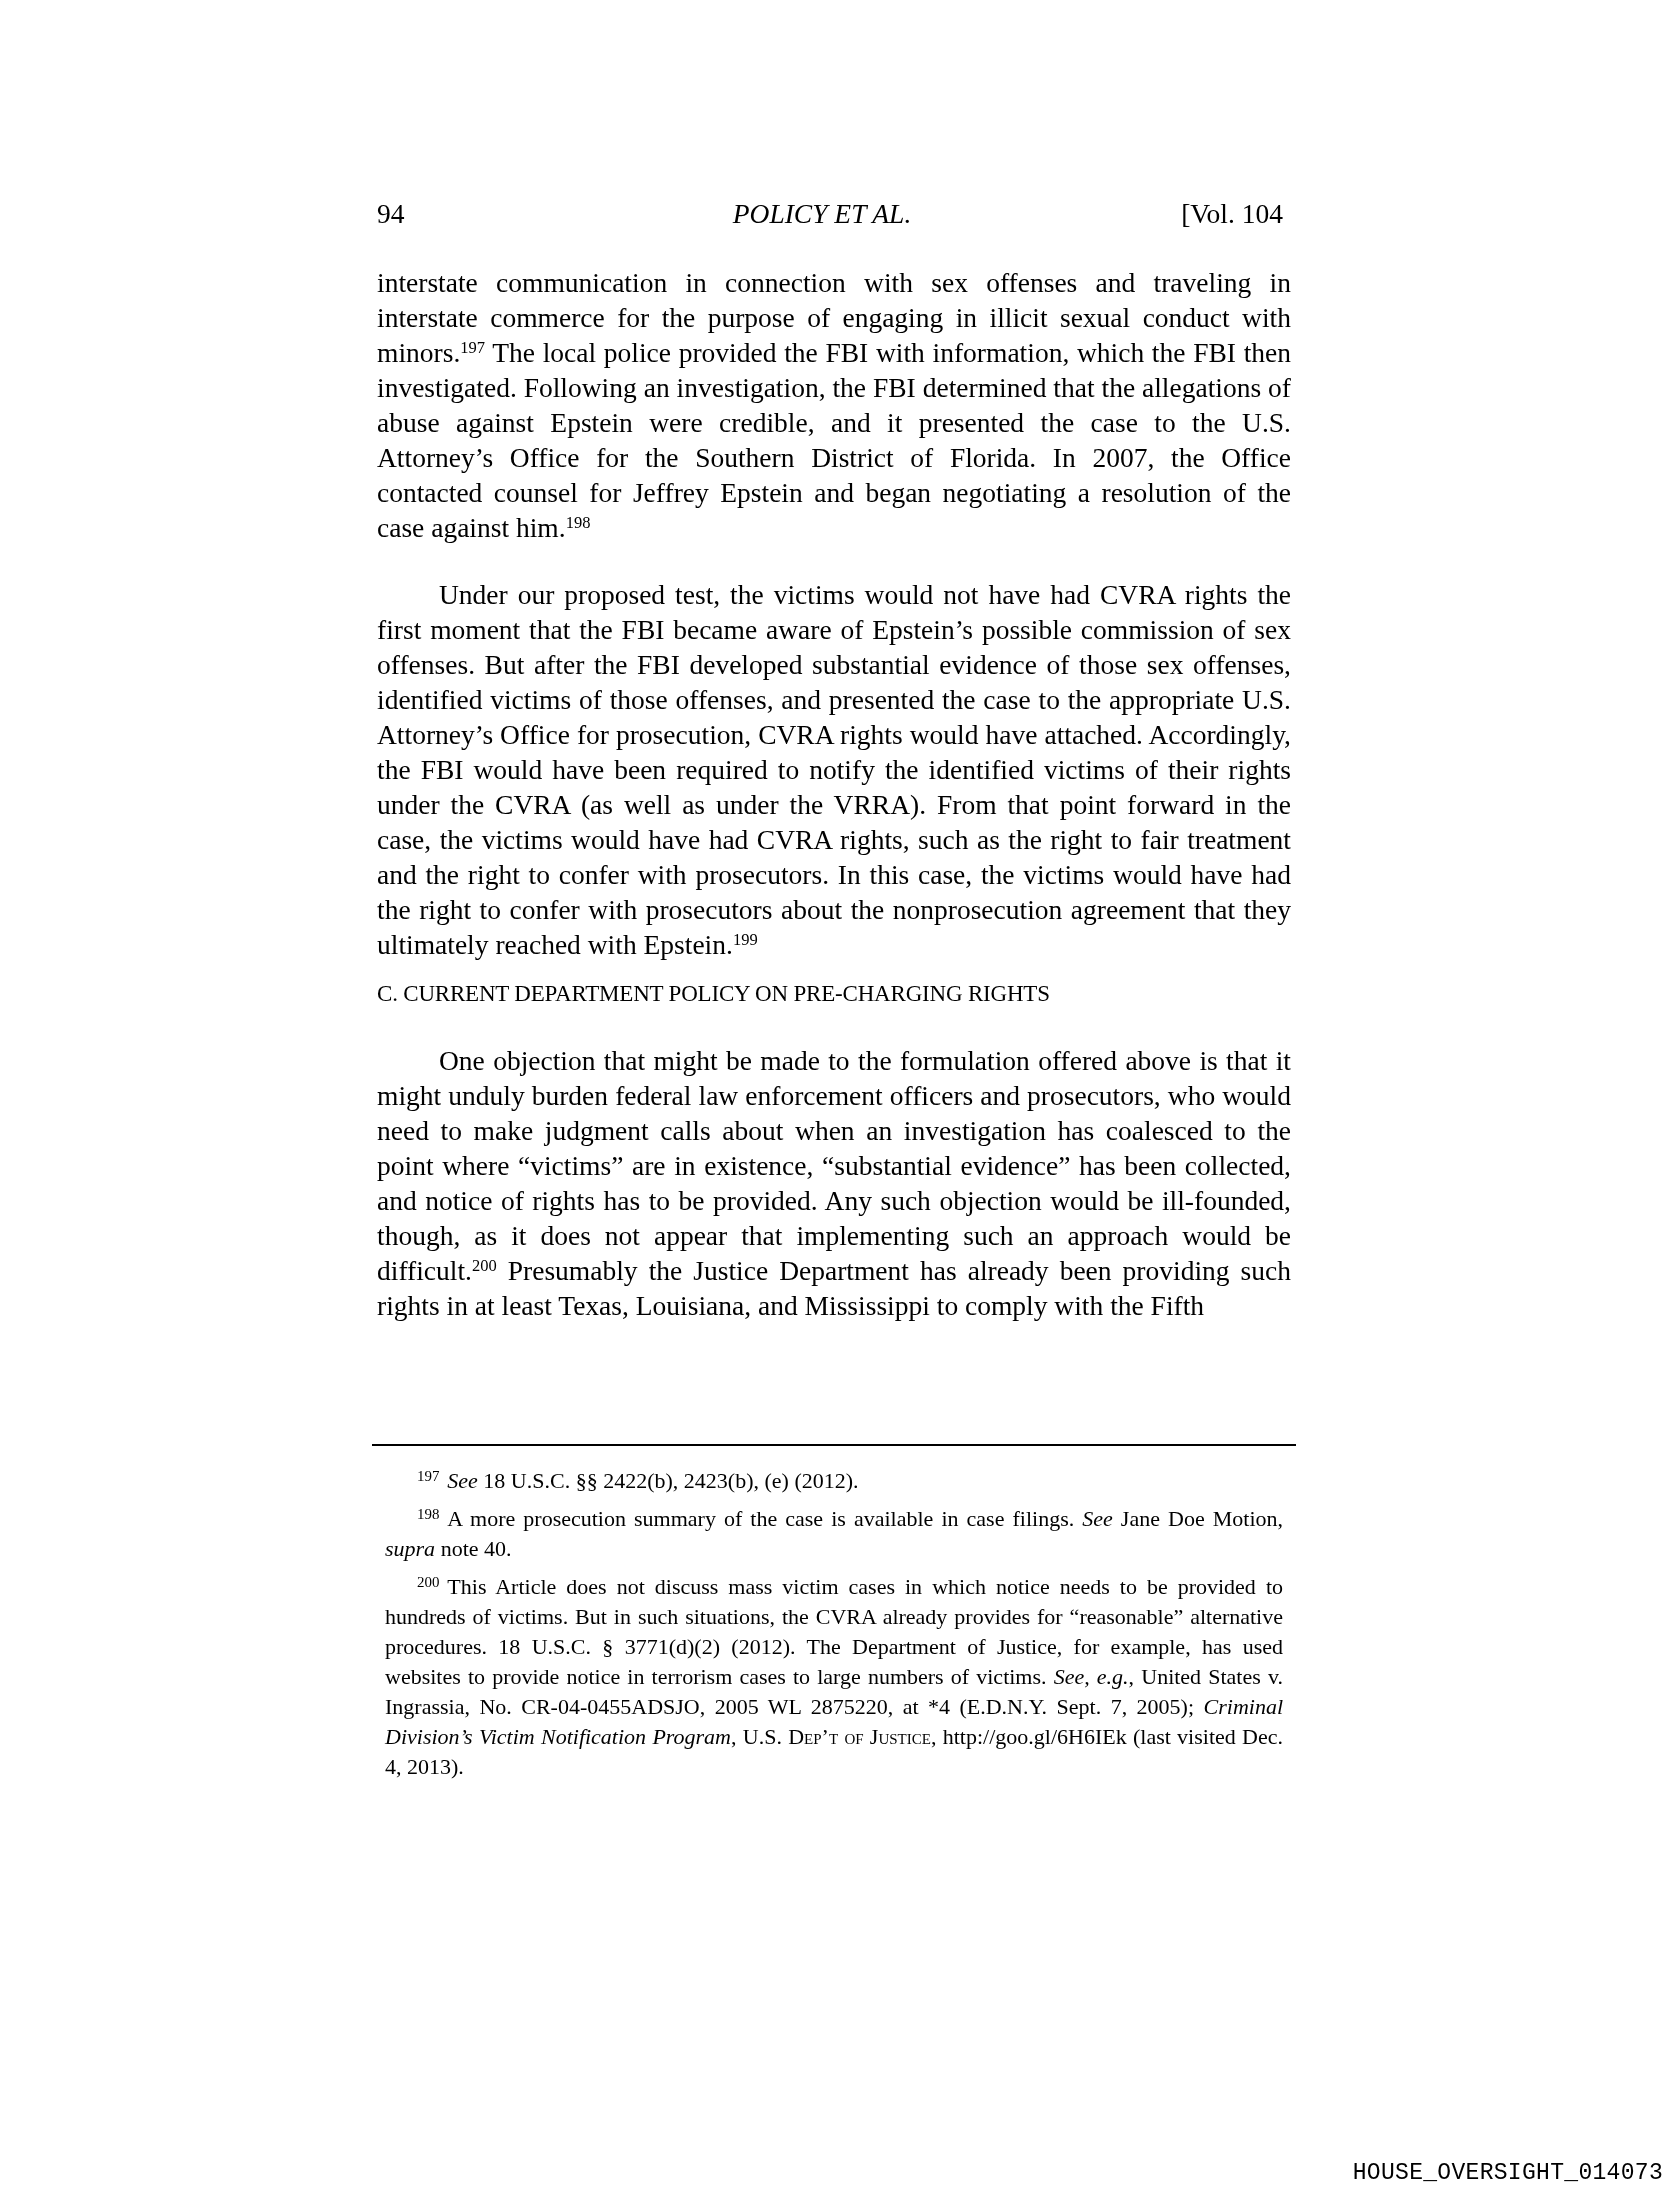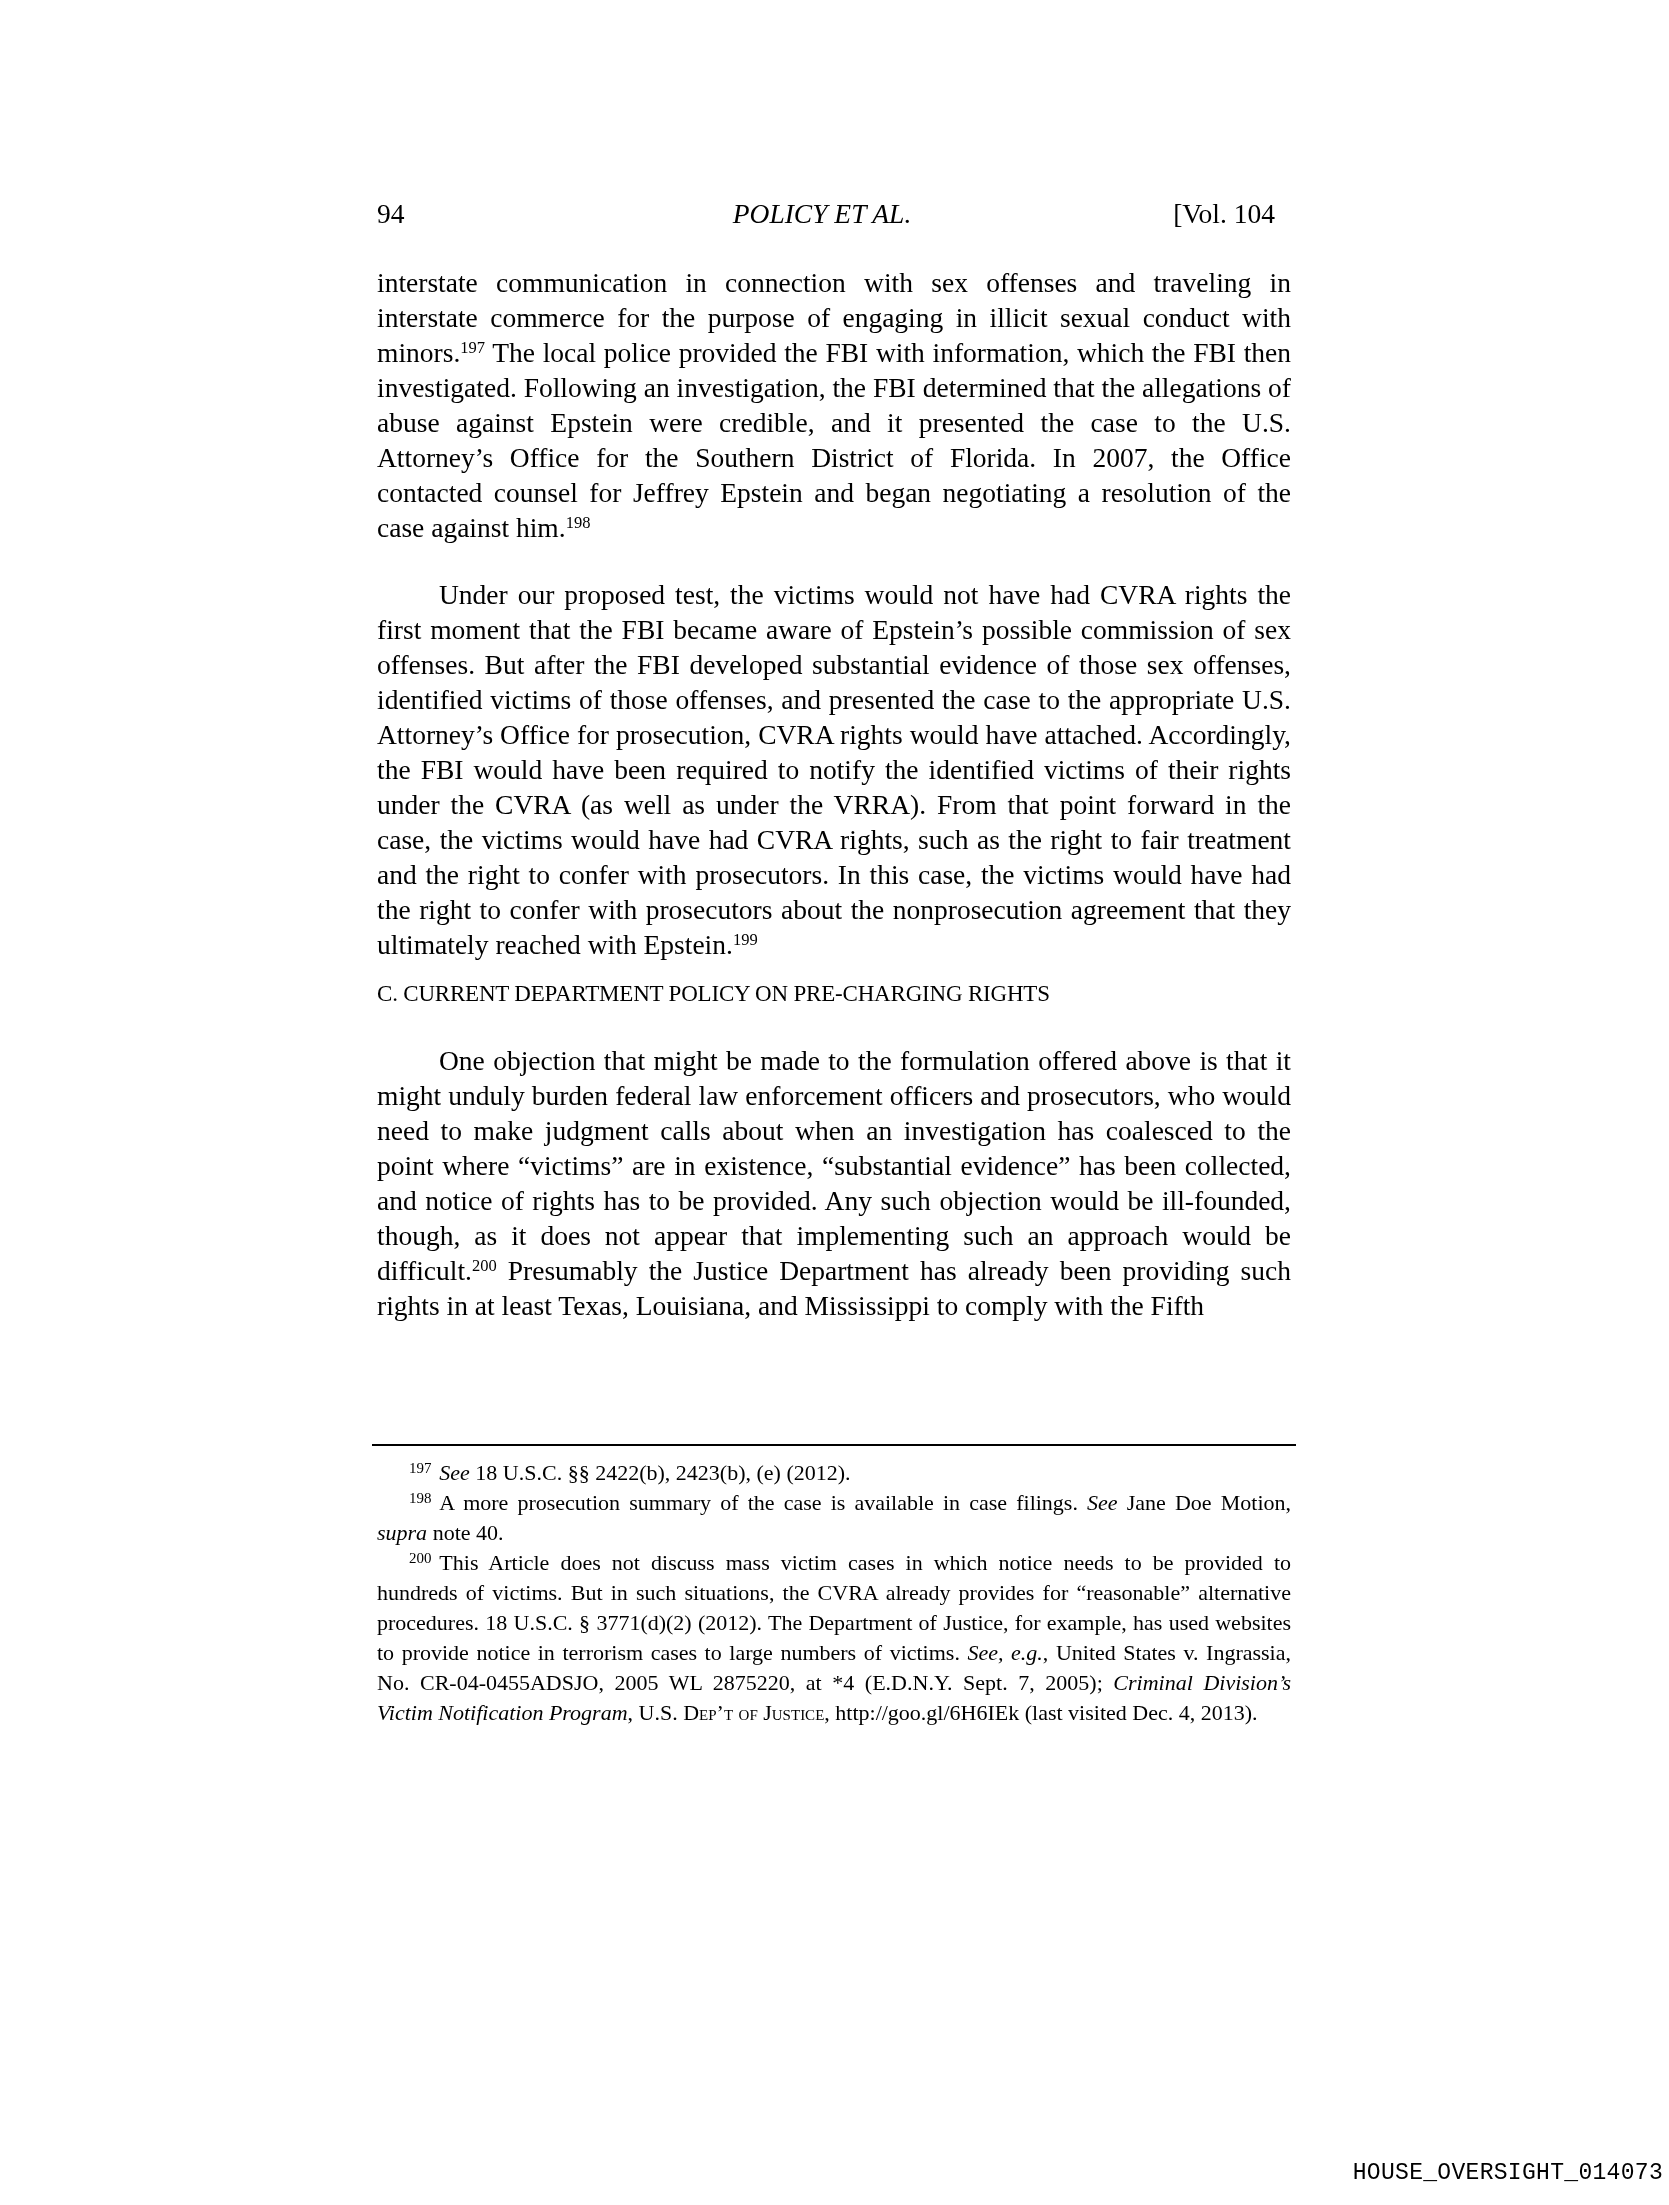--- a/index.html
+++ b/index.html
@@ -38,21 +38,21 @@
   .running-head .author {
     position: absolute;
     left: 0;
     width: 890px;
     text-align: center;
     top: 0;
     font-style: italic;
   }
   .running-head .volume {
     position: absolute;
-    right: 16px;
+    right: 8px;
     top: 0;
   }
   .body-text {
     position: absolute;
     top: 265px;
     left: 0;
     width: 914px;
     font-size: 27.5px;
     line-height: 35px;
   }
@@ -86,21 +86,21 @@
   }
   .footnotes {
     position: absolute;
     top: 1458px;
     left: 0;
     width: 914px;
     font-size: 22px;
     line-height: 30px;
   }
   .footnotes .fn {
-    margin: 0;
+    margin: 8px;
     text-indent: 32px;
     text-align: justify;
     text-align-last: left;
   }
   .footnotes .fn-num {
     font-size: 0.68em;
     vertical-align: 0.5em;
     line-height: 0;
     margin-right: 7.9px;
   }

